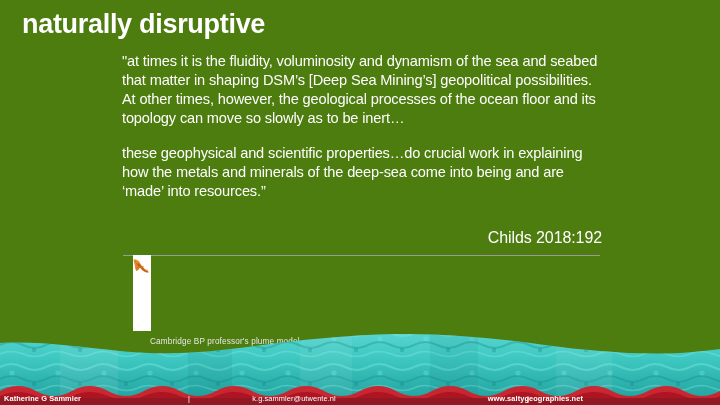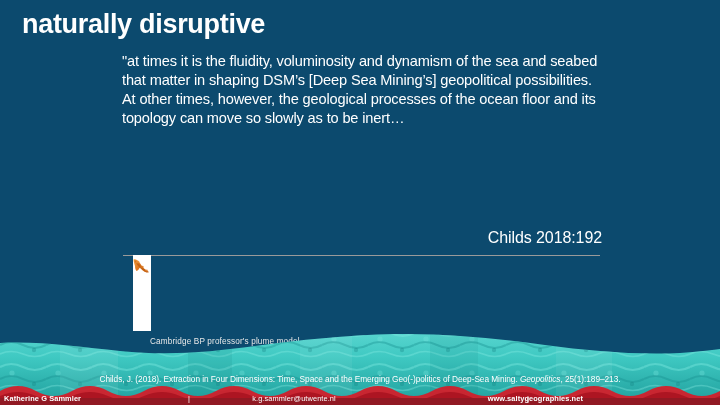--- a/index.html
+++ b/index.html
@@ -7,21 +7,21 @@
     padding: 0;
     background: #000;
   }
   body {
     font-family: "Liberation Sans", sans-serif;
   }
   .slide {
     position: relative;
     width: 720px;
     height: 405px;
-    background: #0c4a6e;
+    background: #4d7c0f;
     overflow: hidden;
   }
 
   
   .slide-title {
     position: absolute;
     left: 22px;
     top: 8px;
     font-size: 27px;
     font-weight: bold;
@@ -165,20 +165,21 @@
 </style>
 </head>
 <body>
 
 <div class="slide">
 
   <div class="slide-title">naturally disruptive</div>
 
   <div class="quote-block">
     <p class="quote-para">"at times it is the fluidity, voluminosity and dynamism of the sea and seabed that matter in shaping DSM’s [Deep Sea Mining’s] geopolitical possibilities. At other times, however, the geological processes of the ocean floor and its topology can move so slowly as to be inert…</p>
+    <p class="quote-para">these geophysical and scientific properties…do crucial work in explaining how the metals and minerals of the deep-sea come into being and are ‘made’ into resources.”</p>
   </div>
 
   <div class="citation">Childs 2018:192</div>
 
   <div class="divider"></div>
 
   <div class="figure">
     <svg viewBox="0 0 36 152" preserveAspectRatio="none">
       <defs>
         <linearGradient id="plumeGrad" x1="0" y1="0" x2="1" y2="0.5">
@@ -242,23 +243,20 @@
                  L720,80 L0,80 Z" fill="#d61b27" opacity="0.92"></path>
         <path d="M0,71 Q18,63 36,71 T72,71 T108,71 T144,71 T180,71 T216,71
                  T252,71 T288,71 T324,71 T360,71 T396,71 T432,71 T468,71
                  T504,71 T540,71 T576,71 T612,71 T648,71 T684,71 T720,71
                  L720,80 L0,80 Z" fill="#a81320" opacity="0.85"></path>
         <rect x="0" y="73" width="720" height="7" fill="#8e1a24" opacity="0.9"></rect>
       </g>
     </svg>
   </div>
 
-  <div class="reference">
-    <span>Childs, J. (2018). Extraction in Four Dimensions: Time, Space and the Emerging Geo(-)politics of Deep-Sea Mining. </span><span class="journal">Geopolitics</span><span>, 25(1):189–213.</span>
-  </div>
 
   <div class="footer">
     <span class="footer-left">Katherine G Sammler</span>
     <span class="footer-sep-1">|</span>
     <span class="footer-center">k.g.sammler@utwente.nl</span>
     <span class="footer-sep-2">|</span>
     <span class="footer-right">www.saltygeographies.net</span>
   </div>
 
 </div>

